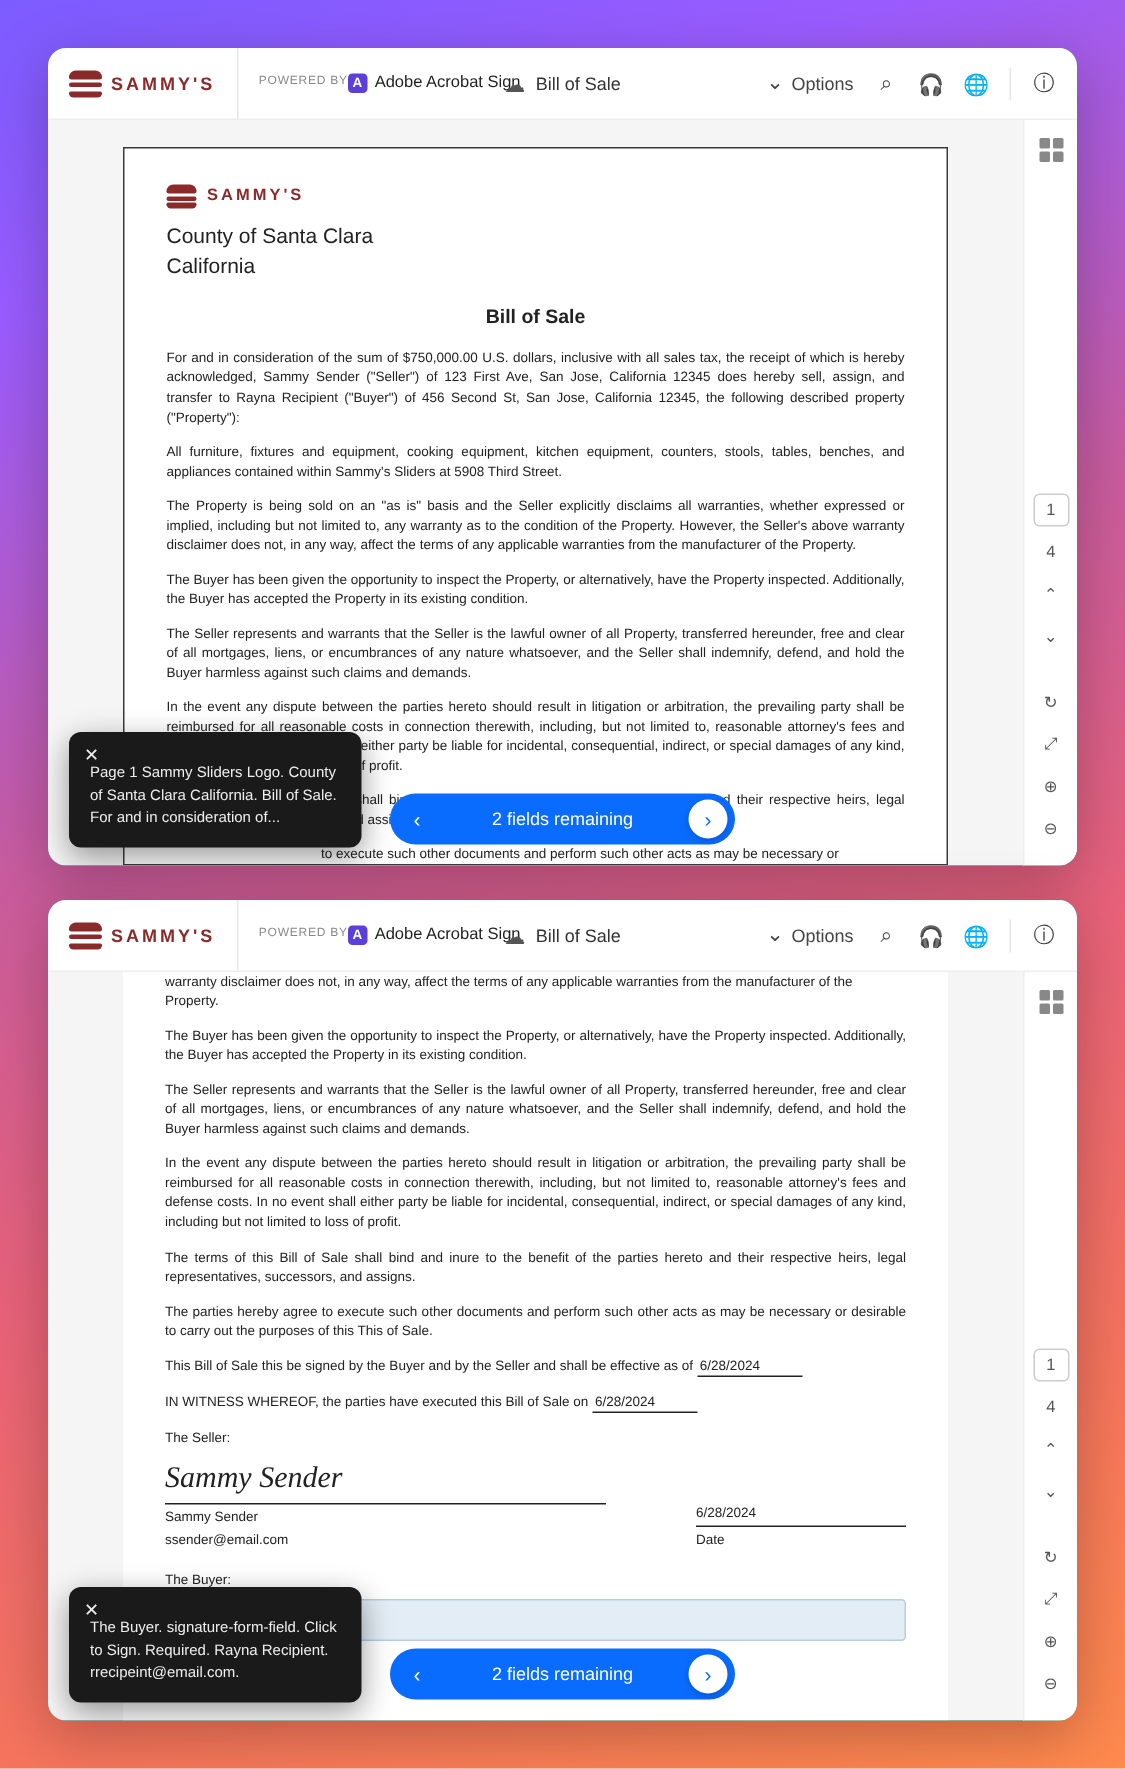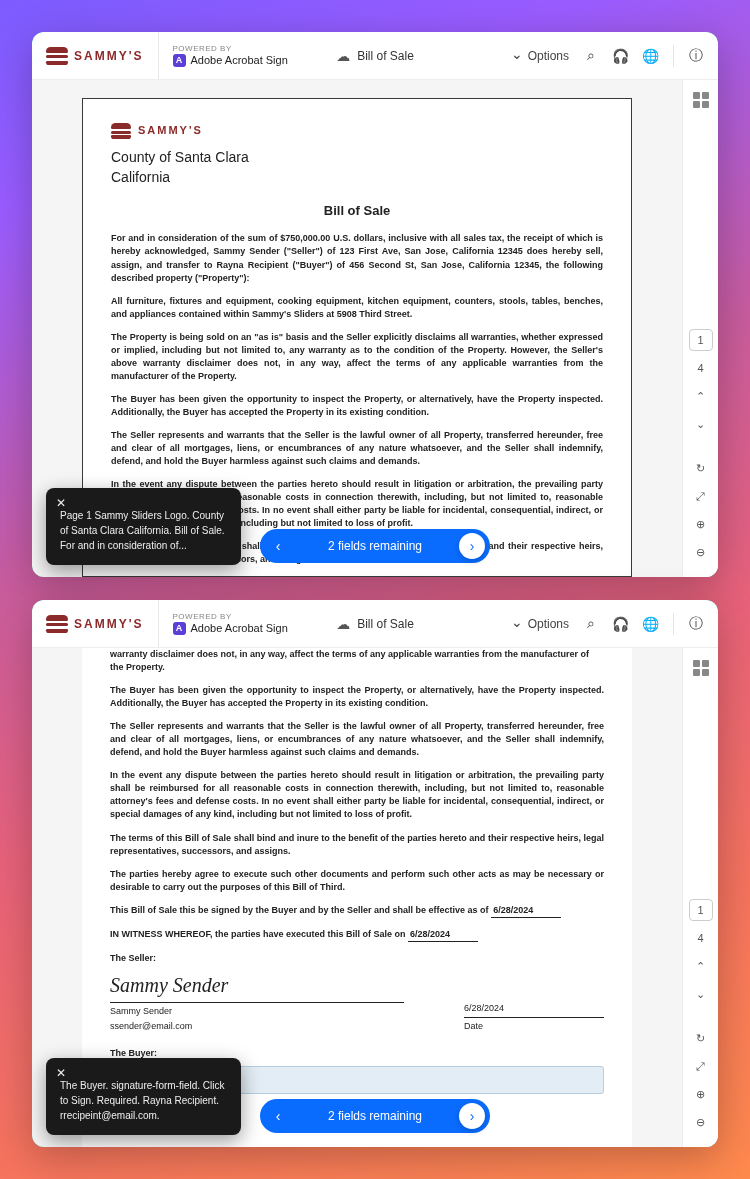--- a/index.html
+++ b/index.html
@@ -47,21 +47,20 @@
   flex-direction: column;
   justify-content: space-between;
 }
 .burger .bun-top { height: 6px; background: #8b2a2a; border-radius: 6px 6px 2px 2px; }
 .burger .mid { height: 3px; background: #8b2a2a; border-radius: 2px; }
 .burger .bun-bot { height: 4px; background: #8b2a2a; border-radius: 2px 2px 5px 5px; }
 .brand-name { font-weight: 700; letter-spacing: 2px; font-size: 12px; color: #8b2a2a; }
 .powered {
   padding-left: 14px;
   display: flex;
-  flex-direction: column;
   line-height: 1.2;
 }
 .powered .label { font-size: 8px; color: #888; letter-spacing: 0.5px; }
 .powered .product { font-size: 11px; color: #222; font-weight: 500; display: flex; align-items: center; gap: 5px; }
 .adobe-icon { width: 13px; height: 13px; background: #5b3fd6; border-radius: 3px; display:flex; align-items:center; justify-content:center; color:#fff; font-size:9px; font-weight:700;}
 .center-title {
   position: absolute;
   left: 50%;
   transform: translateX(-50%);
   display: flex;
@@ -105,21 +104,21 @@
   color: #222;
   height: 100%;
   position: relative;
 }
 .doc-page.scrolled { border: none; padding-top: 0; }
 .doc-logo { display: flex; align-items: center; gap: 7px; margin-bottom: 8px; }
 .doc-logo .burger { width: 20px; height: 16px; }
 .doc-logo .brand-name { font-size: 11px; }
 .doc-meta { font-size: 14px; margin-bottom: 14px; }
 .doc-title { text-align: center; font-size: 13px; font-weight: 700; margin-bottom: 12px; }
-.doc-page p { margin-bottom: 10px; text-align: justify; font-weight: bold; }
+.doc-page p { margin-bottom: 10px; text-align: justify; }
 .doc-page p.frag { text-align: left; }
 
 .sig-row { display: flex; gap: 60px; margin-top: 6px; align-items: flex-end; }
 .sig-col { flex: 1; }
 .sig-line { border-bottom: 1px solid #222; min-height: 20px; display: flex; align-items: flex-end; padding-bottom: 2px; }
 .sig-script { font-family: "Brush Script MT", cursive; font-size: 20px; font-style: italic; }
 .sig-label { font-size: 9px; margin-top: 2px; }
 .date-col { width: 140px; }
 .sign-field {
   background: #e3edf5;
@@ -360,21 +359,21 @@
   </div>
 
   <div class="body-area">
     <div class="doc-wrapper" style="padding-top:0;">
       <div class="doc-page scrolled">
         <p class="frag">warranty disclaimer does not, in any way, affect the terms of any applicable warranties from the manufacturer of the Property.</p>
         <p>The Buyer has been given the opportunity to inspect the Property, or alternatively, have the Property inspected. Additionally, the Buyer has accepted the Property in its existing condition.</p>
         <p>The Seller represents and warrants that the Seller is the lawful owner of all Property, transferred hereunder, free and clear of all mortgages, liens, or encumbrances of any nature whatsoever, and the Seller shall indemnify, defend, and hold the Buyer harmless against such claims and demands.</p>
         <p>In the event any dispute between the parties hereto should result in litigation or arbitration, the prevailing party shall be reimbursed for all reasonable costs in connection therewith, including, but not limited to, reasonable attorney's fees and defense costs. In no event shall either party be liable for incidental, consequential, indirect, or special damages of any kind, including but not limited to loss of profit.</p>
         <p>The terms of this Bill of Sale shall bind and inure to the benefit of the parties hereto and their respective heirs, legal representatives, successors, and assigns.</p>
-        <p>The parties hereby agree to execute such other documents and perform such other acts as may be necessary or desirable to carry out the purposes of this Bill of Third.</p>
+        <p>The parties hereby agree to execute such other documents and perform such other acts as may be necessary or desirable to carry out the purposes of this This of Sale.</p>
         <p><span>This Bill of Sale this be signed by the Buyer and by the Seller and shall be effective as of</span> <span class="under-date">6/28/2024</span></p>
         <p><span>IN WITNESS WHEREOF, the parties have executed this Bill of Sale on</span> <span class="under-date">6/28/2024</span></p>
 
         <p style="margin-bottom:4px;">The Seller:</p>
         <div class="sig-row">
           <div class="sig-col">
             <div class="sig-line">
                 <span class="sig-script">Sammy Sender</span>
               </div>
             <div class="sig-label">Sammy Sender</div>

